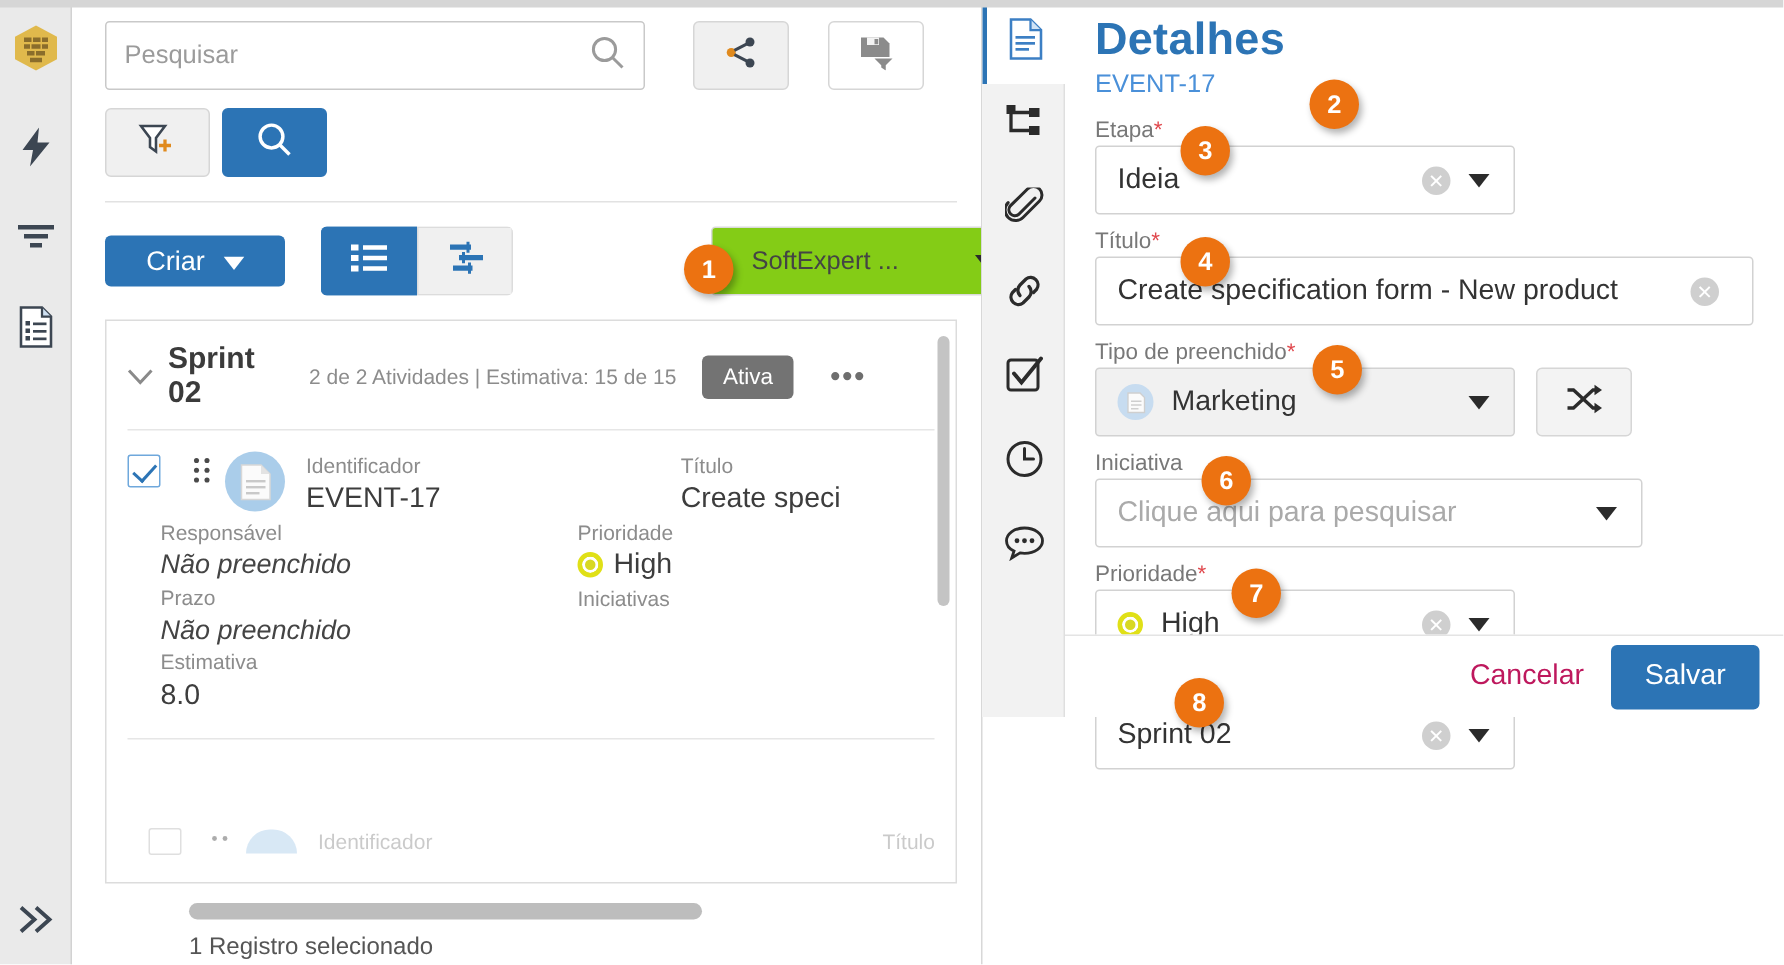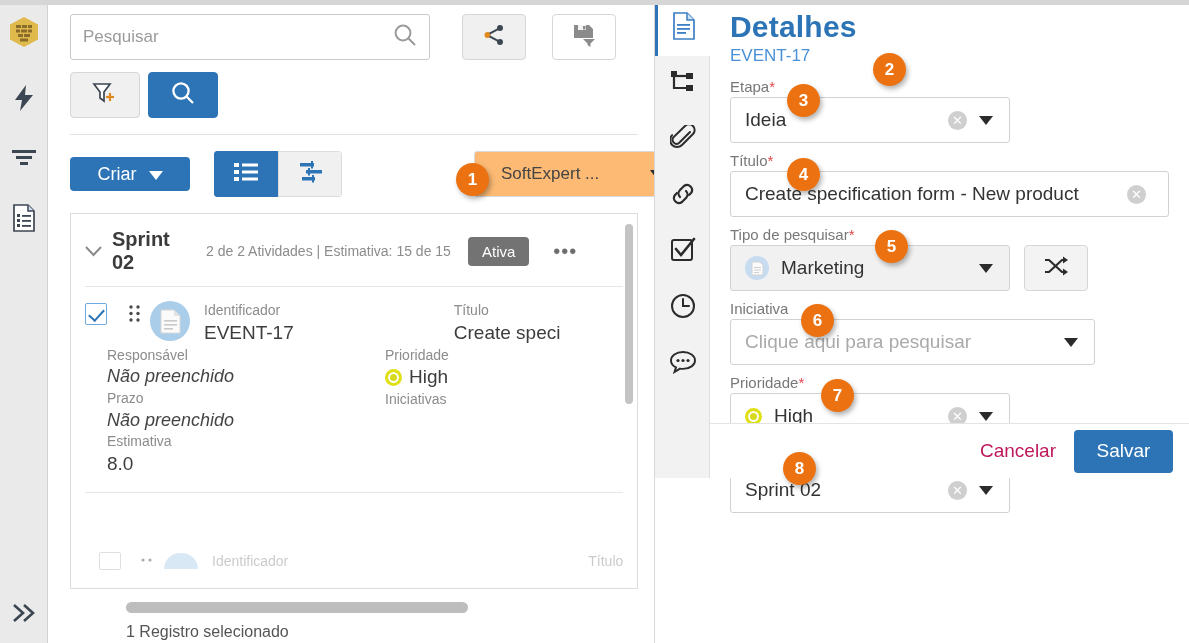--- a/index.html
+++ b/index.html
@@ -93,21 +93,21 @@
   .vt-item {
     width: 64px; height: 46px;
     display: flex; align-items: center; justify-content: center;
     background: #f0f0f0; cursor: pointer;
     border: 1px solid #dcdcdc;
   }
   .vt-item.active { background: #2c74b5; border-color: #2c74b5; }
   .proj-select {
     position: absolute; left: 426px; top: 16px;
     width: 205px; height: 46px;
-    background: #fdba74; border: 1px solid #dadada; border-radius: 3px;
+    background: #84cc16; border: 1px solid #dadada; border-radius: 3px;
     display: flex; align-items: center; justify-content: space-between;
     padding: 0 14px 0 26px;
     font-size: 17px; color: #444; cursor: pointer;
   }
 
   
   .card {
     margin: 16px 16px 0 22px;
     border: 1px solid #dcdcdc;
     background: #fff;
@@ -639,21 +639,21 @@
       <div class="fgroup">
         <span class="flabel"><span>Título</span><span class="req">*</span></span>
         <div class="fcontrol wfull">
           <span class="val">Create specification form - New product</span>
           <span class="clear-x">✕</span>
         </div>
         <div class="callout" style="left:57px; top:6px;">4</div>
       </div>
 
       <div class="fgroup">
-        <span class="flabel"><span>Tipo de pesquisar</span><span class="req">*</span></span>
+        <span class="flabel"><span>Tipo de preenchido</span><span class="req">*</span></span>
         <div class="row-inline">
           <div class="fcontrol muted w280">
             <span class="type-icon">
               <svg width="13" height="15" viewBox="0 0 13 15">
                 <path d="M1 1 h8 l3 3 v10 H1 Z" fill="#fbfbfb" stroke="#cfcfcf" stroke-width=".9"></path>
                 <g fill="#cfcfcf">
                     <rect x="3" y="6" width="7" height="1"></rect>
                     <rect x="3" y="8.5" width="7" height="1"></rect>
                     <rect x="3" y="11" width="5" height="1"></rect>
                   </g>

